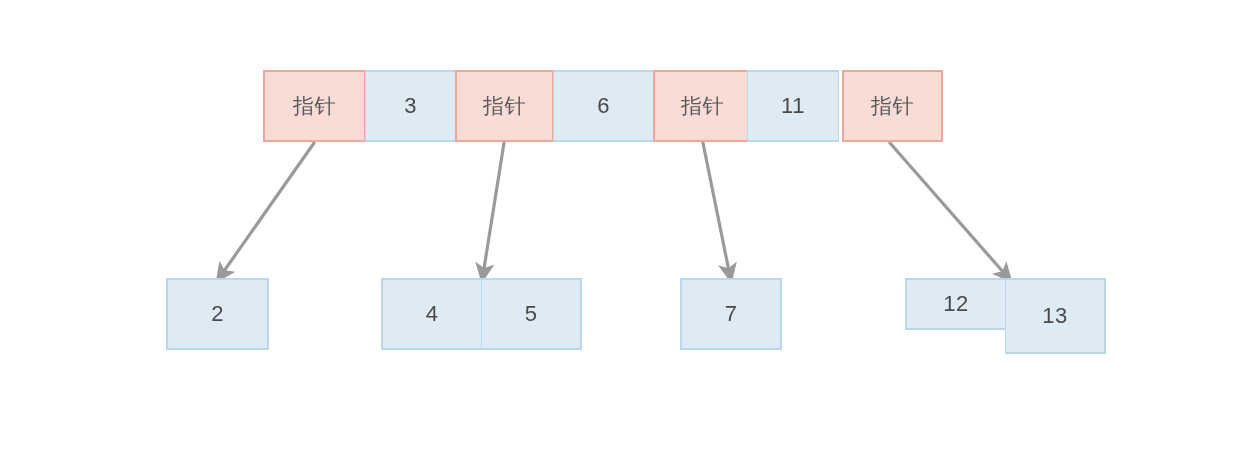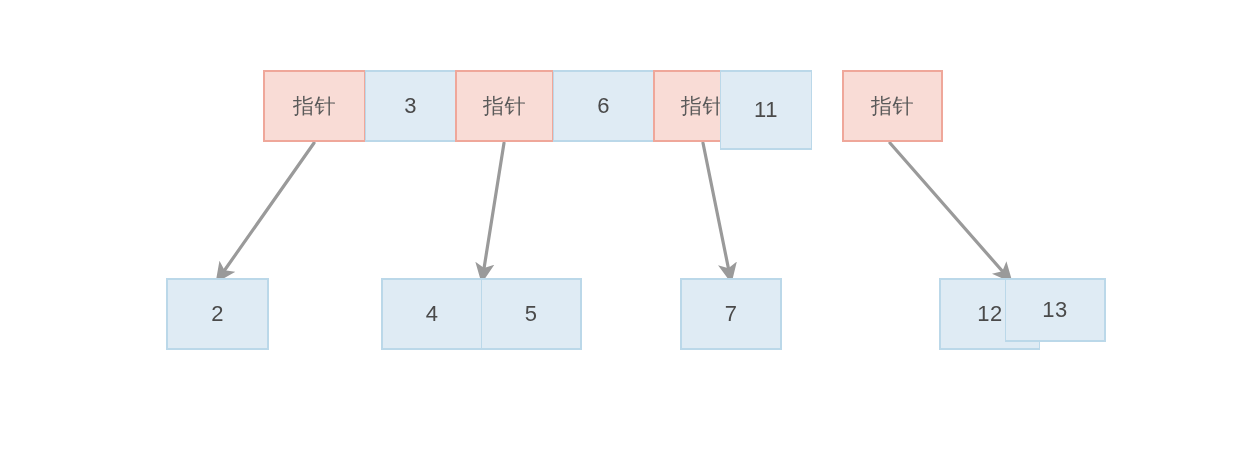--- a/index.html
+++ b/index.html
@@ -116,27 +116,27 @@
         <line x1="890" y1="143" x2="1011" y2="281" stroke-linecap="round"></line>
       </g>
   </svg>
 
   <div id="internal-node">
       <div class="cell pointer" style="left: 263px; top: 70px; width: 103px; height: 72px;">指针</div>
       <div class="cell key" style="left: 365px; top: 70px; width: 91px; height: 72px;">3</div>
       <div class="cell pointer" style="left: 455px; top: 70px; width: 99px; height: 72px;">指针</div>
       <div class="cell key" style="left: 553px; top: 70px; width: 101px; height: 72px;">6</div>
       <div class="cell pointer" style="left: 653px; top: 70px; width: 99px; height: 72px;">指针</div>
-      <div class="cell key" style="left: 720px; top: 70px; width: 92px; height: 80px;">11</div>
+      <div class="cell key" style="left: 747px; top: 70px; width: 92px; height: 72px;">11</div>
       <div class="cell pointer" style="left: 842px; top: 70px; width: 101px; height: 72px;">指针</div>
     </div>
 
   <div id="leaf-nodes">
       <div class="cell leaf" style="left: 166px; top: 278px; width: 103px; height: 72px;">2</div>
       <div class="cell leaf joined-right" style="left: 381px; top: 278px; width: 101px; height: 72px;">4</div>
       <div class="cell leaf joined-left" style="left: 481px; top: 278px; width: 101px; height: 72px;">5</div>
       <div class="cell leaf" style="left: 680px; top: 278px; width: 102px; height: 72px;">7</div>
-      <div class="cell leaf joined-right" style="left: 939px; top: 278px; width: 101px; height: 72px;">12</div>
-      <div class="cell leaf joined-left" style="left: 1005px; top: 278px; width: 101px; height: 64px;">13</div>
+      <div class="cell leaf joined-right" style="left: 905px; top: 278px; width: 101px; height: 52px;">12</div>
+      <div class="cell leaf joined-left" style="left: 1005px; top: 278px; width: 101px; height: 76px;">13</div>
     </div>
 
 
 </div>
 
 </body></html>

